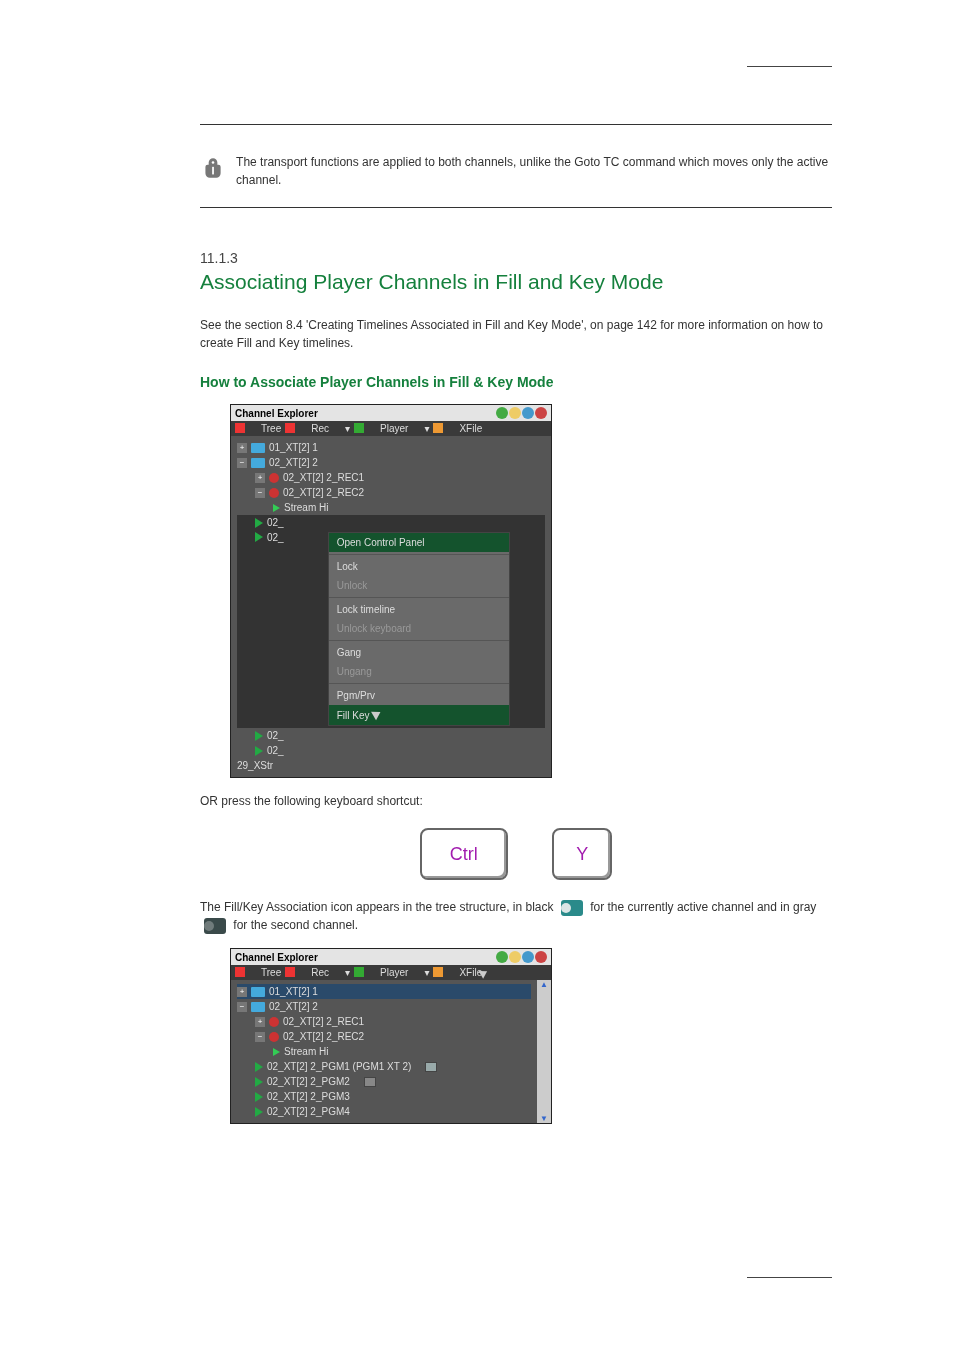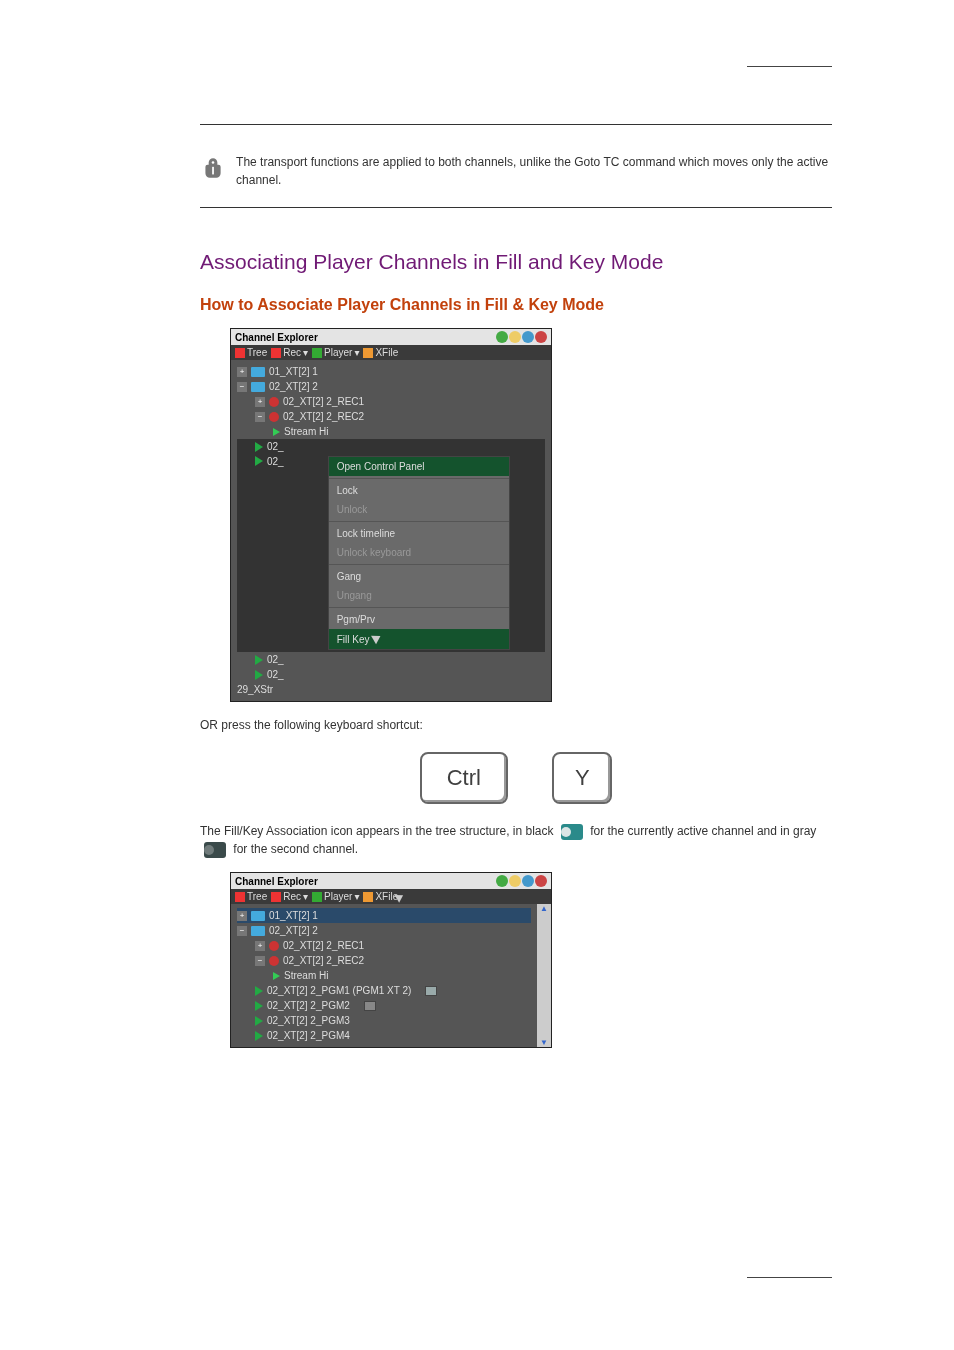--- a/index.html
+++ b/index.html
@@ -5,34 +5,34 @@
   html,body{margin:0;padding:0;background:#fff;font-family:Arial,Helvetica,sans-serif;color:#222}
   .page{width:922px;height:1350px;position:relative;box-sizing:border-box;padding:54px 90px 40px 200px}
   .header-area{position:relative;height:70px}
   .header-underline{position:absolute;right:0;top:12px;width:85px;border-top:1px solid #444}
   .hr-full{border:0;border-top:1px solid #333;margin:0}
   .note-row{display:flex;align-items:flex-start;margin-top:28px;margin-bottom:18px}
   .note-icon{width:28px;height:28px;margin-right:10px;margin-top:2px}
   .note-icon svg{width:100%;height:100%}
   .section-gap{height:42px}
   .h-num{font-size:14px;color:#444;margin-bottom:4px}
-  .h-title{font-size:21px;color:#701a75;font-weight:normal;margin:0 0 22px 0}
+  .h-title{font-size:21px;color:#15803d;font-weight:normal;margin:0 0 22px 0}
   .body-text{font-size:12px;line-height:1.5;color:#333;margin:10px 0}
-  .subhead{font-size:16px;font-weight:bold;color:#c2410c;margin:22px 0 10px 0}
+  .subhead{font-size:14px;font-weight:bold;color:#15803d;margin:22px 0 10px 0}
   .img-holder{margin:14px 0;text-align:left;padding-left:30px}
   .ce-window{display:inline-block;width:320px;background:#555;border:1px solid #222;font-size:10px;color:#ddd}
   .ce-titlebar{background:#e4e4e4;color:#000;padding:2px 4px;display:flex;justify-content:space-between;align-items:center;font-weight:bold}
   .ce-titlebar-buttons{display:flex;gap:1px}
   .ce-circle{width:12px;height:12px;border-radius:50%;display:inline-block}
   .c-green{background:#4a4}
   .c-yellow{background:#ec6}
   .c-blue{background:#49c}
   .c-red{background:#c44}
   .ce-toolbar{background:#3a3a3a;padding:2px 4px;display:flex;gap:4px;align-items:center}
-  .ce-tbtn{display:flex;align-items:flex-end;gap:2px}
+  .ce-tbtn{display:flex;align-items:flex-start;gap:16px}
   .sq{display:inline-block;width:10px;height:10px}
   .sq.orange{background:#e33}
   .sq.green{background:#3a3}
   .ce-tree{background:#555;padding:4px 6px;min-height:90px}
   .ce-row{padding:2px 0 2px 0;display:flex;align-items:center;gap:4px;white-space:nowrap}
   .ce-ind0{padding-left:0}
   .ce-ind1{padding-left:18px}
   .ce-ind2{padding-left:36px}
   .plus{display:inline-block;width:10px;height:10px;background:#777;color:#fff;font-size:8px;line-height:10px;text-align:center}
   .folder{display:inline-block;width:14px;height:10px;background:#4ad;border-radius:1px}
@@ -40,21 +40,21 @@
   .play-tri{display:inline-block;width:0;height:0;border-left:8px solid #2a4;border-top:5px solid transparent;border-bottom:5px solid transparent}
   .green-arrow{display:inline-block;width:0;height:0;border-left:7px solid #3c5;border-top:4px solid transparent;border-bottom:4px solid transparent}
   .ctx-menu{background:#6a6a6a;border:1px solid #444;color:#ddd;position:relative;margin-left:40px;width:180px}
   .ctx-item{padding:4px 8px}
   .ctx-item.disabled{color:#999}
   .ctx-item.hover{background:#14532d}
   .ctx-sep{border-top:1px solid #555;margin:2px 0}
   .cursor{width:0;height:0;border-left:8px solid #ccc;border-top:5px solid transparent;border-bottom:5px solid transparent;display:inline-block;transform:rotate(-30deg);margin-left:4px}
   .highlight-row{background:#333}
   .kbd-row{text-align:center;margin:18px 0}
-  .key{display:inline-block;border:2px solid #666;border-radius:8px;padding:0;margin:0 20px;min-width:84px;height:48px;line-height:48px;font-size:22px;color:#404040;text-align:center;box-shadow: inset -2px -2px 0 #999}
+  .key{display:inline-block;border:2px solid #666;border-radius:8px;padding:0;margin:0 20px;min-width:84px;height:48px;line-height:48px;font-size:18px;color:#a21caf;text-align:center;box-shadow: inset -2px -2px 0 #999}
   .key.small{min-width:56px}
   .inline-chip{display:inline-block;width:22px;height:16px;border-radius:3px;vertical-align:middle;margin:0 4px}
   .chip-on{background:#2a8a8a}
   .chip-off{background:#3a4a4a}
   .chip-inner{display:inline-block;width:10px;height:10px;border-radius:50%;background:#eee;margin:3px auto;opacity:.3}
   .ce-row.sel{background:#2a4a6a}
   .footer-underline{position:absolute;bottom:72px;right:90px;width:85px;border-top:1px solid #444}
   .scroll-v{width:14px;background:#ccc;display:flex;flex-direction:column;justify-content:space-between}
   .ce-body-flex{display:flex}
   .ce-body-flex .ce-tree{flex:1}
@@ -76,22 +76,24 @@
           <path fill="#777" d="M12 2a4 4 0 0 0-4 4v2H7a2 2 0 0 0-2 2v6a4 4 0 0 0 4 4h6a4 4 0 0 0 4-4v-6a2 2 0 0 0-2-2h-1V6a4 4 0 0 0-4-4z"></path>
           <circle cx="12" cy="6" r="1.2" fill="#fff"></circle>
           <rect x="11.2" y="10" width="1.6" height="7" fill="#fff"></rect>
         </svg>
   </span>
   <div class="body-text" style="margin:0">The transport functions are applied to both channels, unlike the Goto TC command which moves only the active channel.</div>
 </div>
 <hr class="hr-full">
 
 <div class="section-gap"></div>
+<div class="h-num">11.1.3</div>
 <h2 class="h-title">Associating Player Channels in Fill and Key Mode</h2>
 
+<div class="body-text">See the section 8.4 'Creating Timelines Associated in Fill and Key Mode', on page 142 for more information on how to create Fill and Key timelines.</div>
 
 <div class="subhead">How to Associate Player Channels in Fill &amp; Key Mode</div>
 
 <div class="img-holder">
   <div class="ce-window">
     <div class="ce-titlebar">
       <span>Channel Explorer</span>
       <span class="ce-titlebar-buttons">
         <span class="ce-circle c-green"></span>
             <span class="ce-circle c-yellow"></span>

